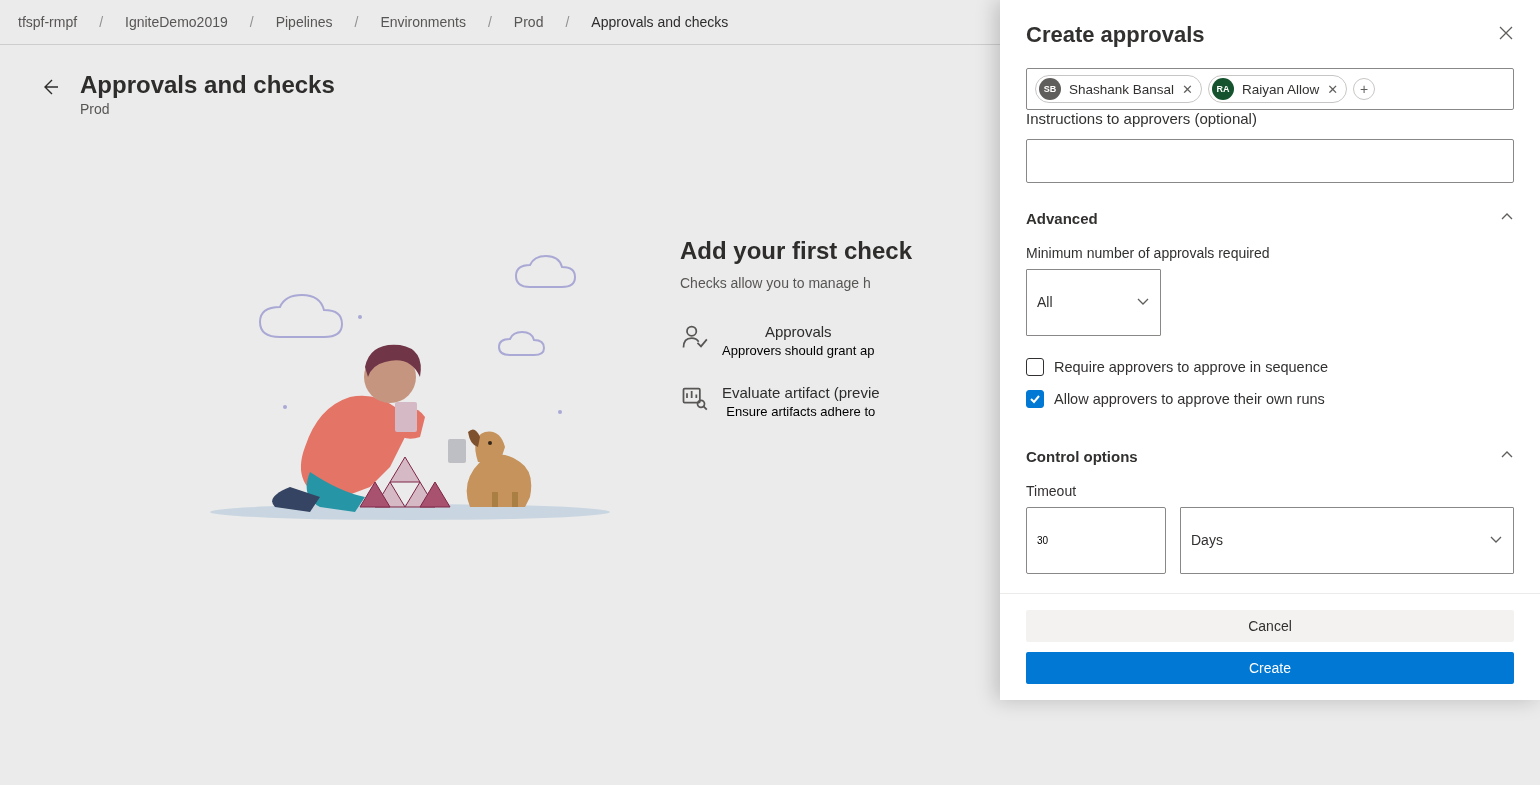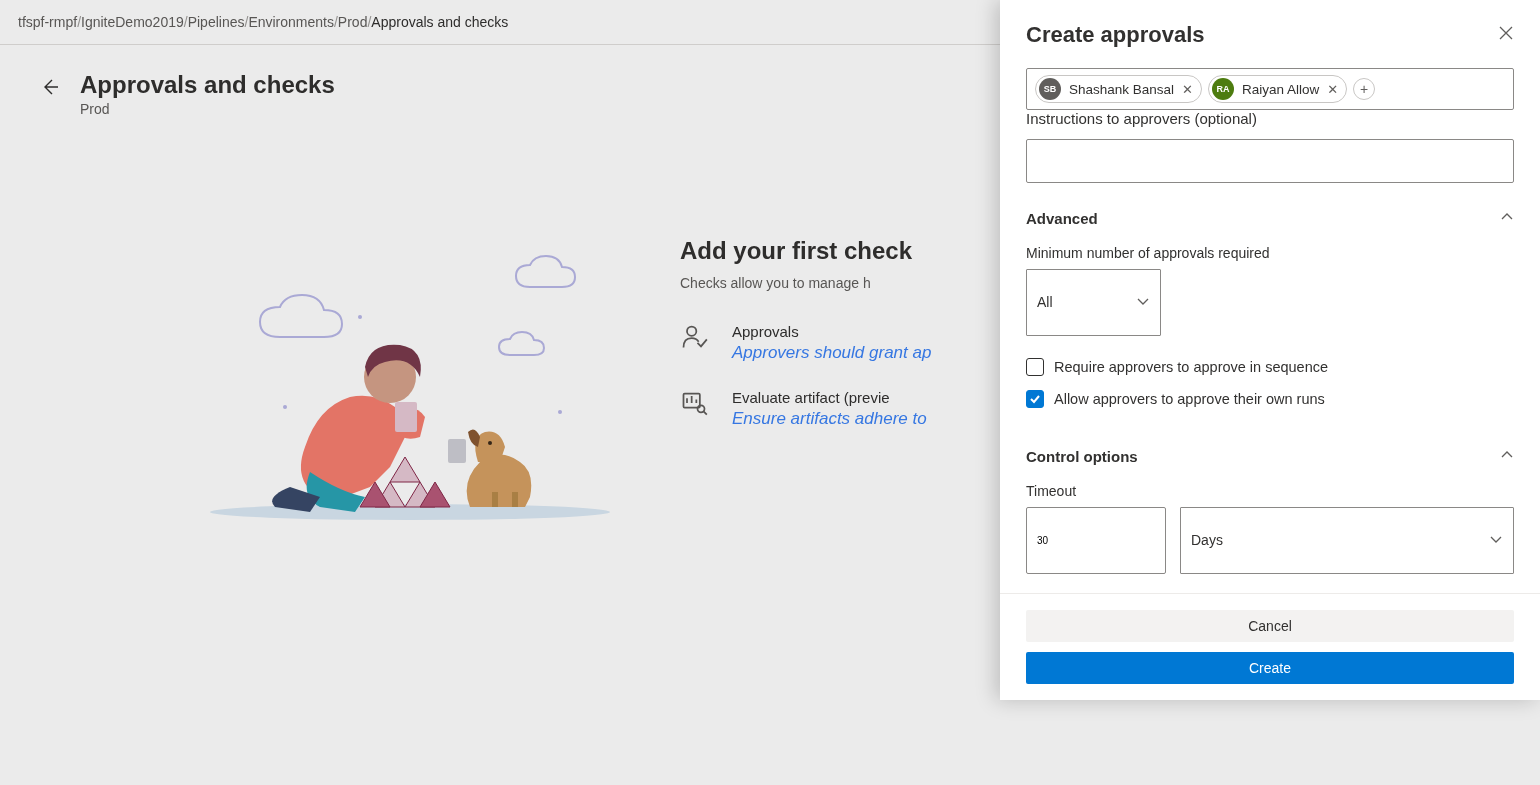--- a/index.html
+++ b/index.html
@@ -16,21 +16,21 @@
     .dim-overlay {
       position: absolute;
       inset: 0;
       background: rgba(0,0,0,0.08);
       z-index: 5;
     }
     
     .breadcrumb {
       display: flex;
       align-items: center;
-      gap: 0;
+      gap: 22px;
       padding: 14px 18px;
       font-size: 14px;
       color: #605e5c;
       border-bottom: 1px solid #e1dfdd;
     }
     .breadcrumb .sep { color: #a19f9d; }
     .breadcrumb .crumb { cursor: pointer; }
     .breadcrumb .crumb.current { color: #323130; }
 
     
@@ -74,30 +74,31 @@
       font-size: 24px;
       font-weight: 600;
       margin-bottom: 10px;
     }
     .main-desc {
       color: #605e5c;
       margin-bottom: 32px;
     }
     .check-item {
       display: flex;
-      gap: 24px;
+      gap: 14px;
       margin-bottom: 26px;
+      text-align: center;
     }
     .check-icon {
       width: 28px; height: 28px;
       color: #605e5c;
       flex-shrink: 0;
     }
     .check-title { font-size: 15px; }
-    .check-desc { font-size: 17px; color: #3b82f6; margin-top: 3px; font-style: italic; }
+    .check-desc { font-size: 13px; color: #000000; margin-top: 3px; }
 
     
     .panel {
       position: absolute;
       right: 0; top: 0;
       width: 540px;
       height: 700px;
       background: #fff;
       box-shadow: -4px 0 20px rgba(0,0,0,0.2);
       z-index: 10;
@@ -149,21 +150,21 @@
       width: 22px; height: 22px;
       border-radius: 50%;
       display: flex;
       align-items: center;
       justify-content: center;
       font-size: 9px;
       color: #fff;
       font-weight: 600;
     }
     .avatar.sb { background: #605e5c; }
-    .avatar.ra { background: #4d7c0f; }
+    .avatar.ra { background: #14532d; }
     .chip-x {
       font-size: 13px; color: #605e5c; cursor: pointer;
     }
     .add-chip {
       width: 22px; height: 22px;
       border-radius: 50%;
       border: 1px solid #c8c6c4;
       display: flex; align-items: center; justify-content: center;
       cursor: pointer;
       color: #605e5c;

